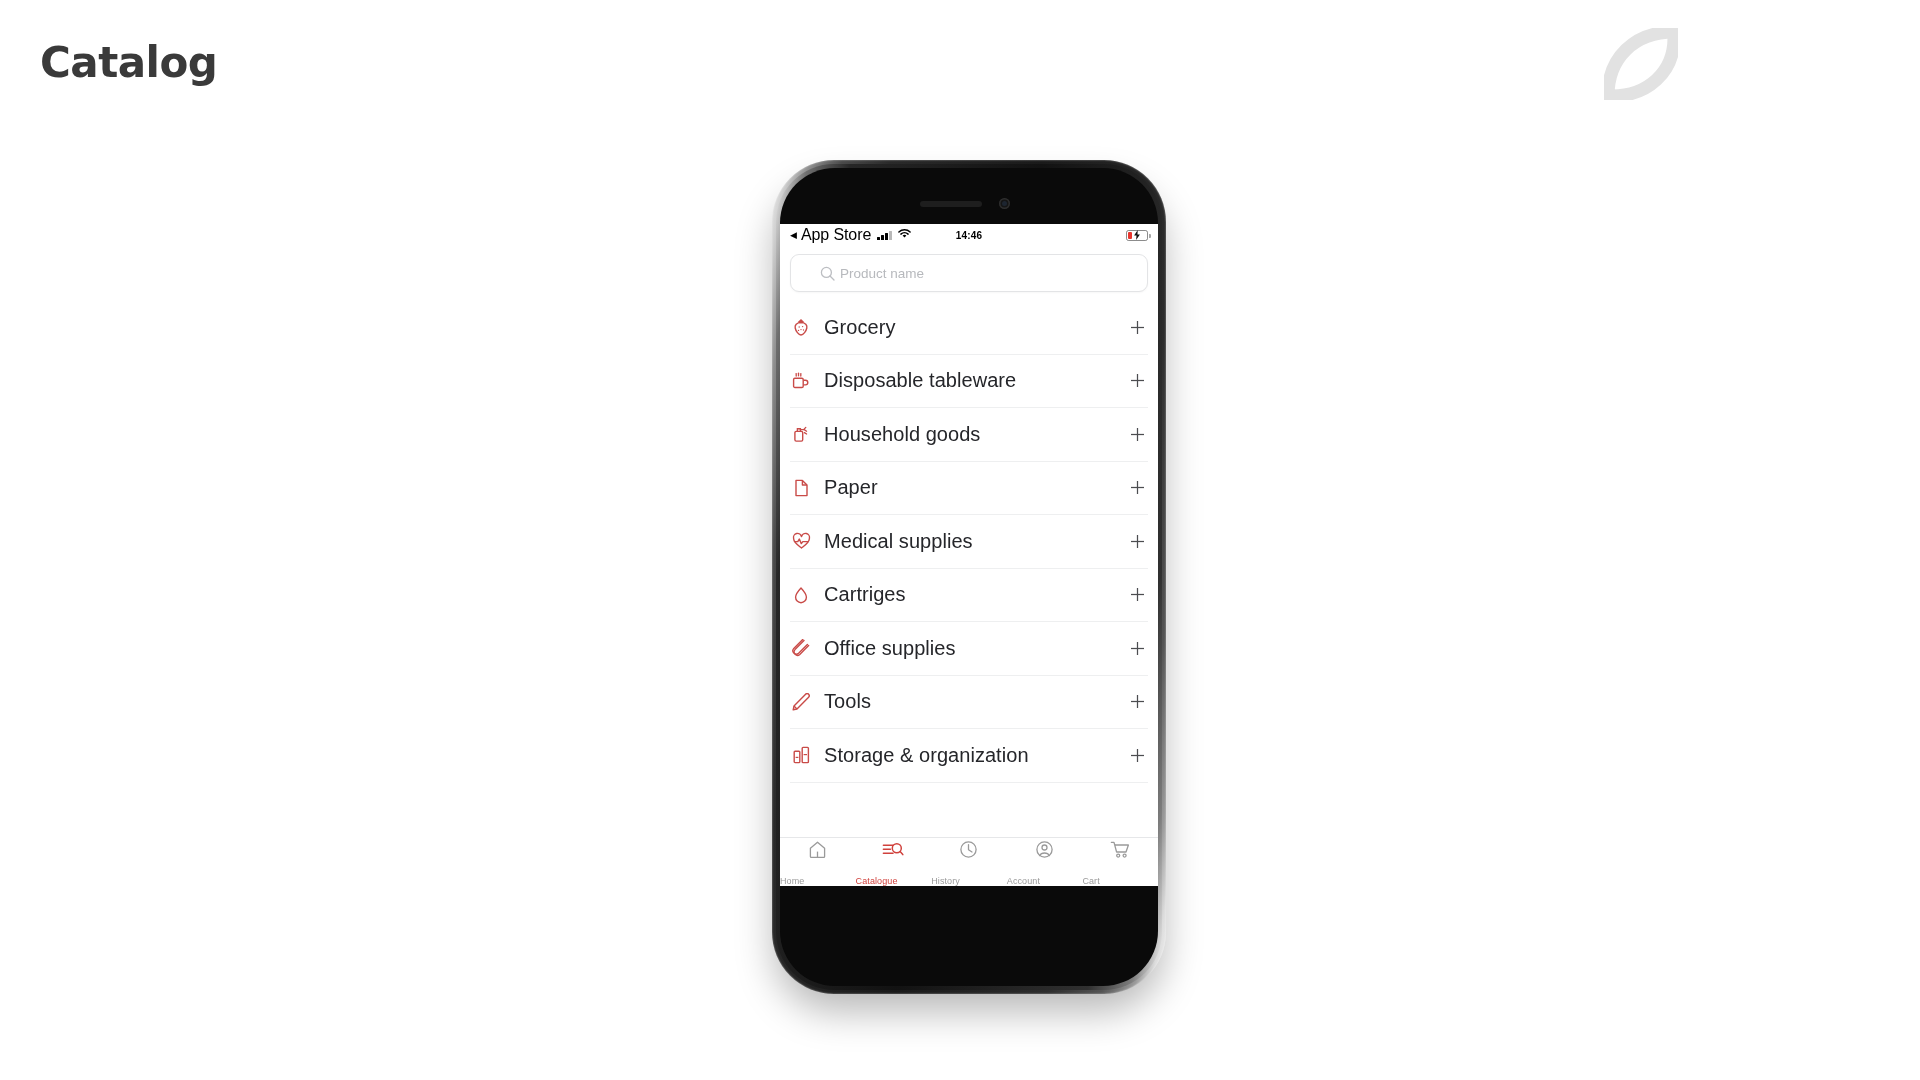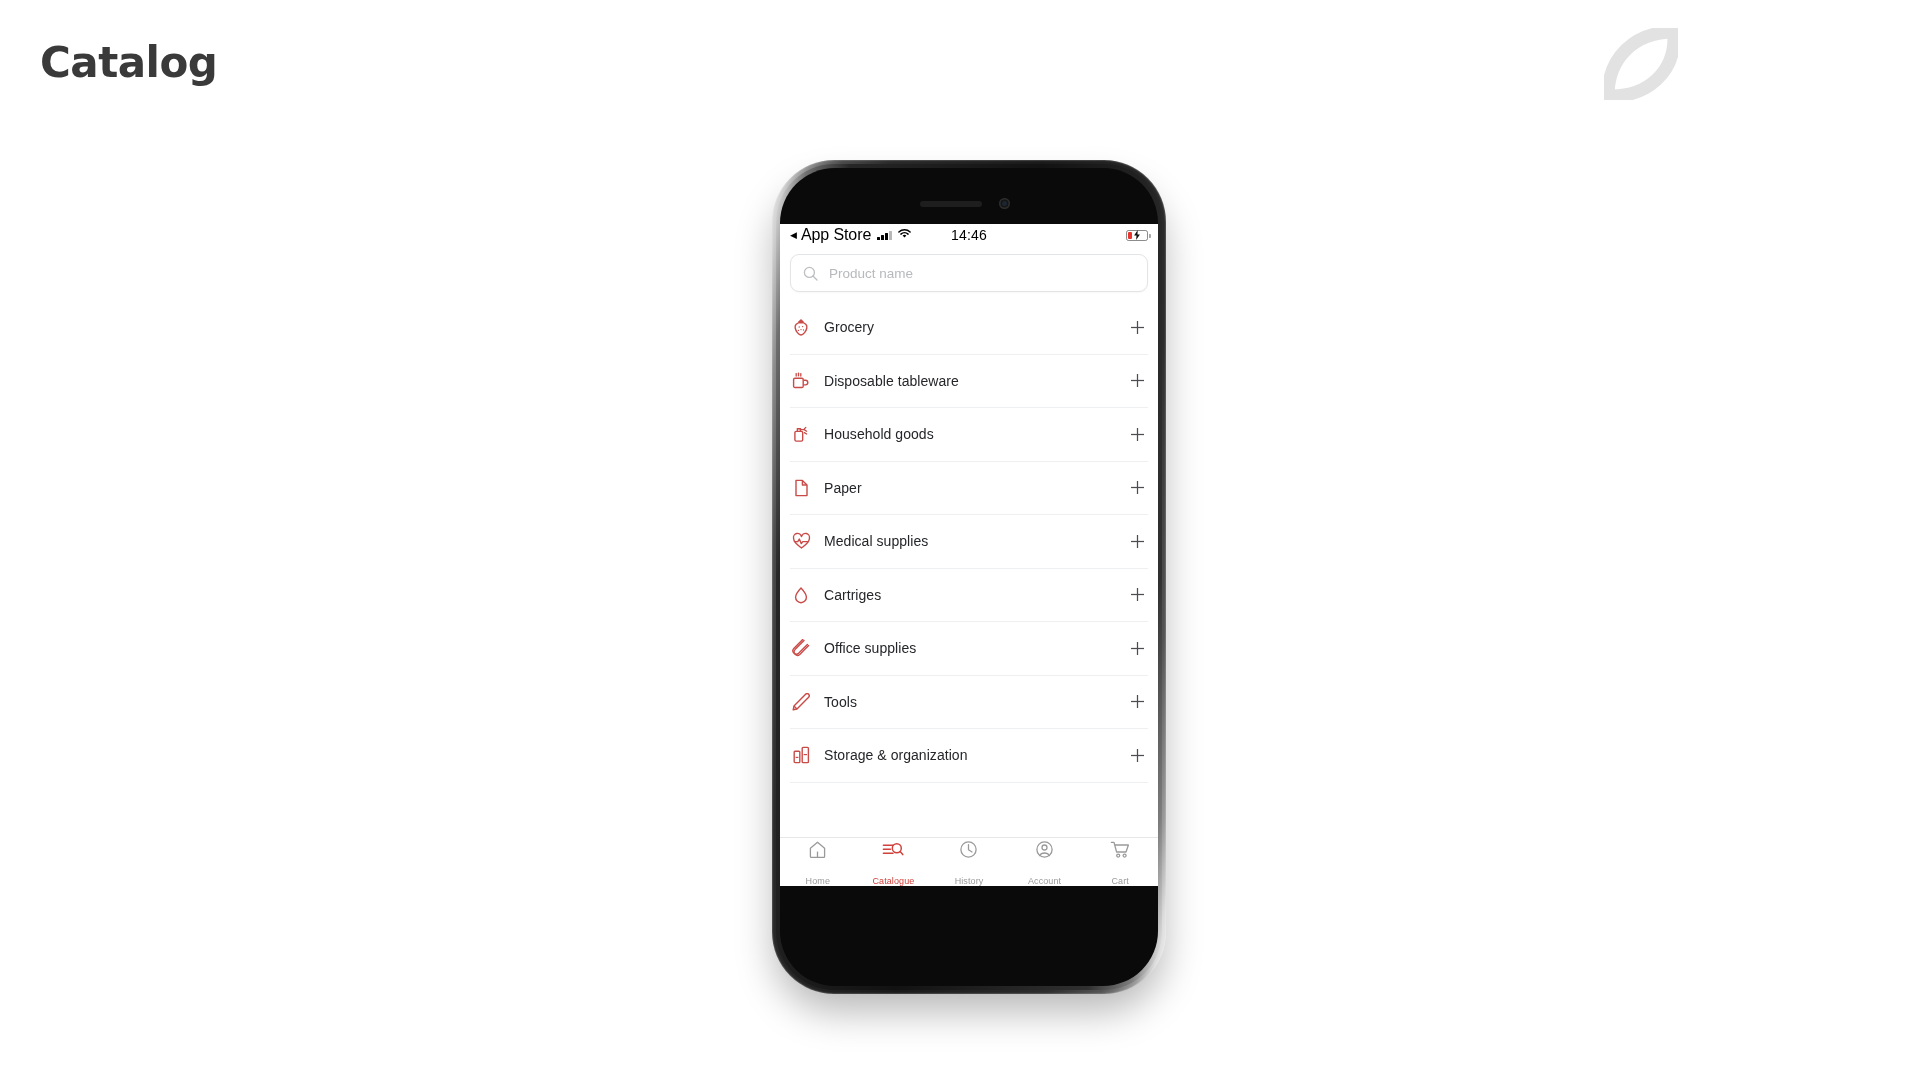--- a/index.html
+++ b/index.html
@@ -170,22 +170,22 @@
   .sb-carrier { font-size: 16px; letter-spacing: -0.1px; }
   .sb-signal { display: flex; align-items: flex-end; gap: 1.5px; height: 9px; margin-left: 2px;}
   .sb-signal i { width: 2.5px; background: #000; border-radius: 0.5px; display: block;}
   .sb-signal i:nth-child(1){ height:3px; }
   .sb-signal i:nth-child(2){ height:5px; }
   .sb-signal i:nth-child(3){ height:7px; }
   .sb-signal i:nth-child(4){ height:9px; background:#b8b8b8; }
   .sb-wifi { margin-left: 2px; }
   .sb-time {
     flex: 0 0 auto;
-    font-size: 14px;
-    font-weight: normal;
+    font-size: 10px;
+    font-weight: bold;
     letter-spacing: 0.2px;
   }
   .sb-right { flex: 1; display: flex; justify-content: flex-end; align-items: center; }
   .sb-battery {
     position: relative;
     width: 22px;
     height: 11px;
     border: 1px solid rgba(0,0,0,0.45);
     border-radius: 2.5px;
     box-sizing: border-box;
@@ -216,25 +216,25 @@
 
   
   .search-area {
     padding: 8px 10px 9px 10px;
     background: #ffffff;
     flex: 0 0 auto;
   }
   .search-box {
     display: flex;
     align-items: center;
-    gap: 9px;
+    gap: 3px;
     height: 36px;
     border: 1px solid #e3e4e6;
     border-radius: 9px;
-    padding: 0 12px;
+    padding: 0 29px;
     background: #ffffff;
     box-shadow: 0 1px 2px rgba(0,0,0,0.035);
   }
   .search-icon { flex: 0 0 auto; display: flex; }
   .search-input {
     border: none;
     outline: none;
     background: transparent;
     font-size: 13.5px;
     color: #1f2023;
@@ -261,21 +261,21 @@
     flex: 0 0 auto;
     width: 22px;
     height: 22px;
     display: flex;
     align-items: center;
     justify-content: center;
     margin-right: 12px;
   }
   .cat-label {
     flex: 1 1 auto;
-    font-size: 14px;
+    font-size: 20px;
     color: #25262a;
     letter-spacing: 0.05px;
   }
   .cat-plus {
     flex: 0 0 auto;
     width: 22px;
     height: 22px;
     display: flex;
     align-items: center;
     justify-content: center;
@@ -287,21 +287,20 @@
     height: 48px;
     border-top: 1px solid #e6e7e9;
     background: #ffffff;
     display: flex;
     align-items: center;
   }
   .tab {
     flex: 1 1 0;
     display: flex;
     flex-direction: column;
-    align-items: center;
     justify-content: center;
     gap: 16px;
     cursor: pointer;
   }
   .tab-icon { height: 21px; display: flex; align-items: center; justify-content: center; }
   .tab-label {
     font-size: 9px;
     color: #9a9a9a;
     letter-spacing: 0.1px;
   }

